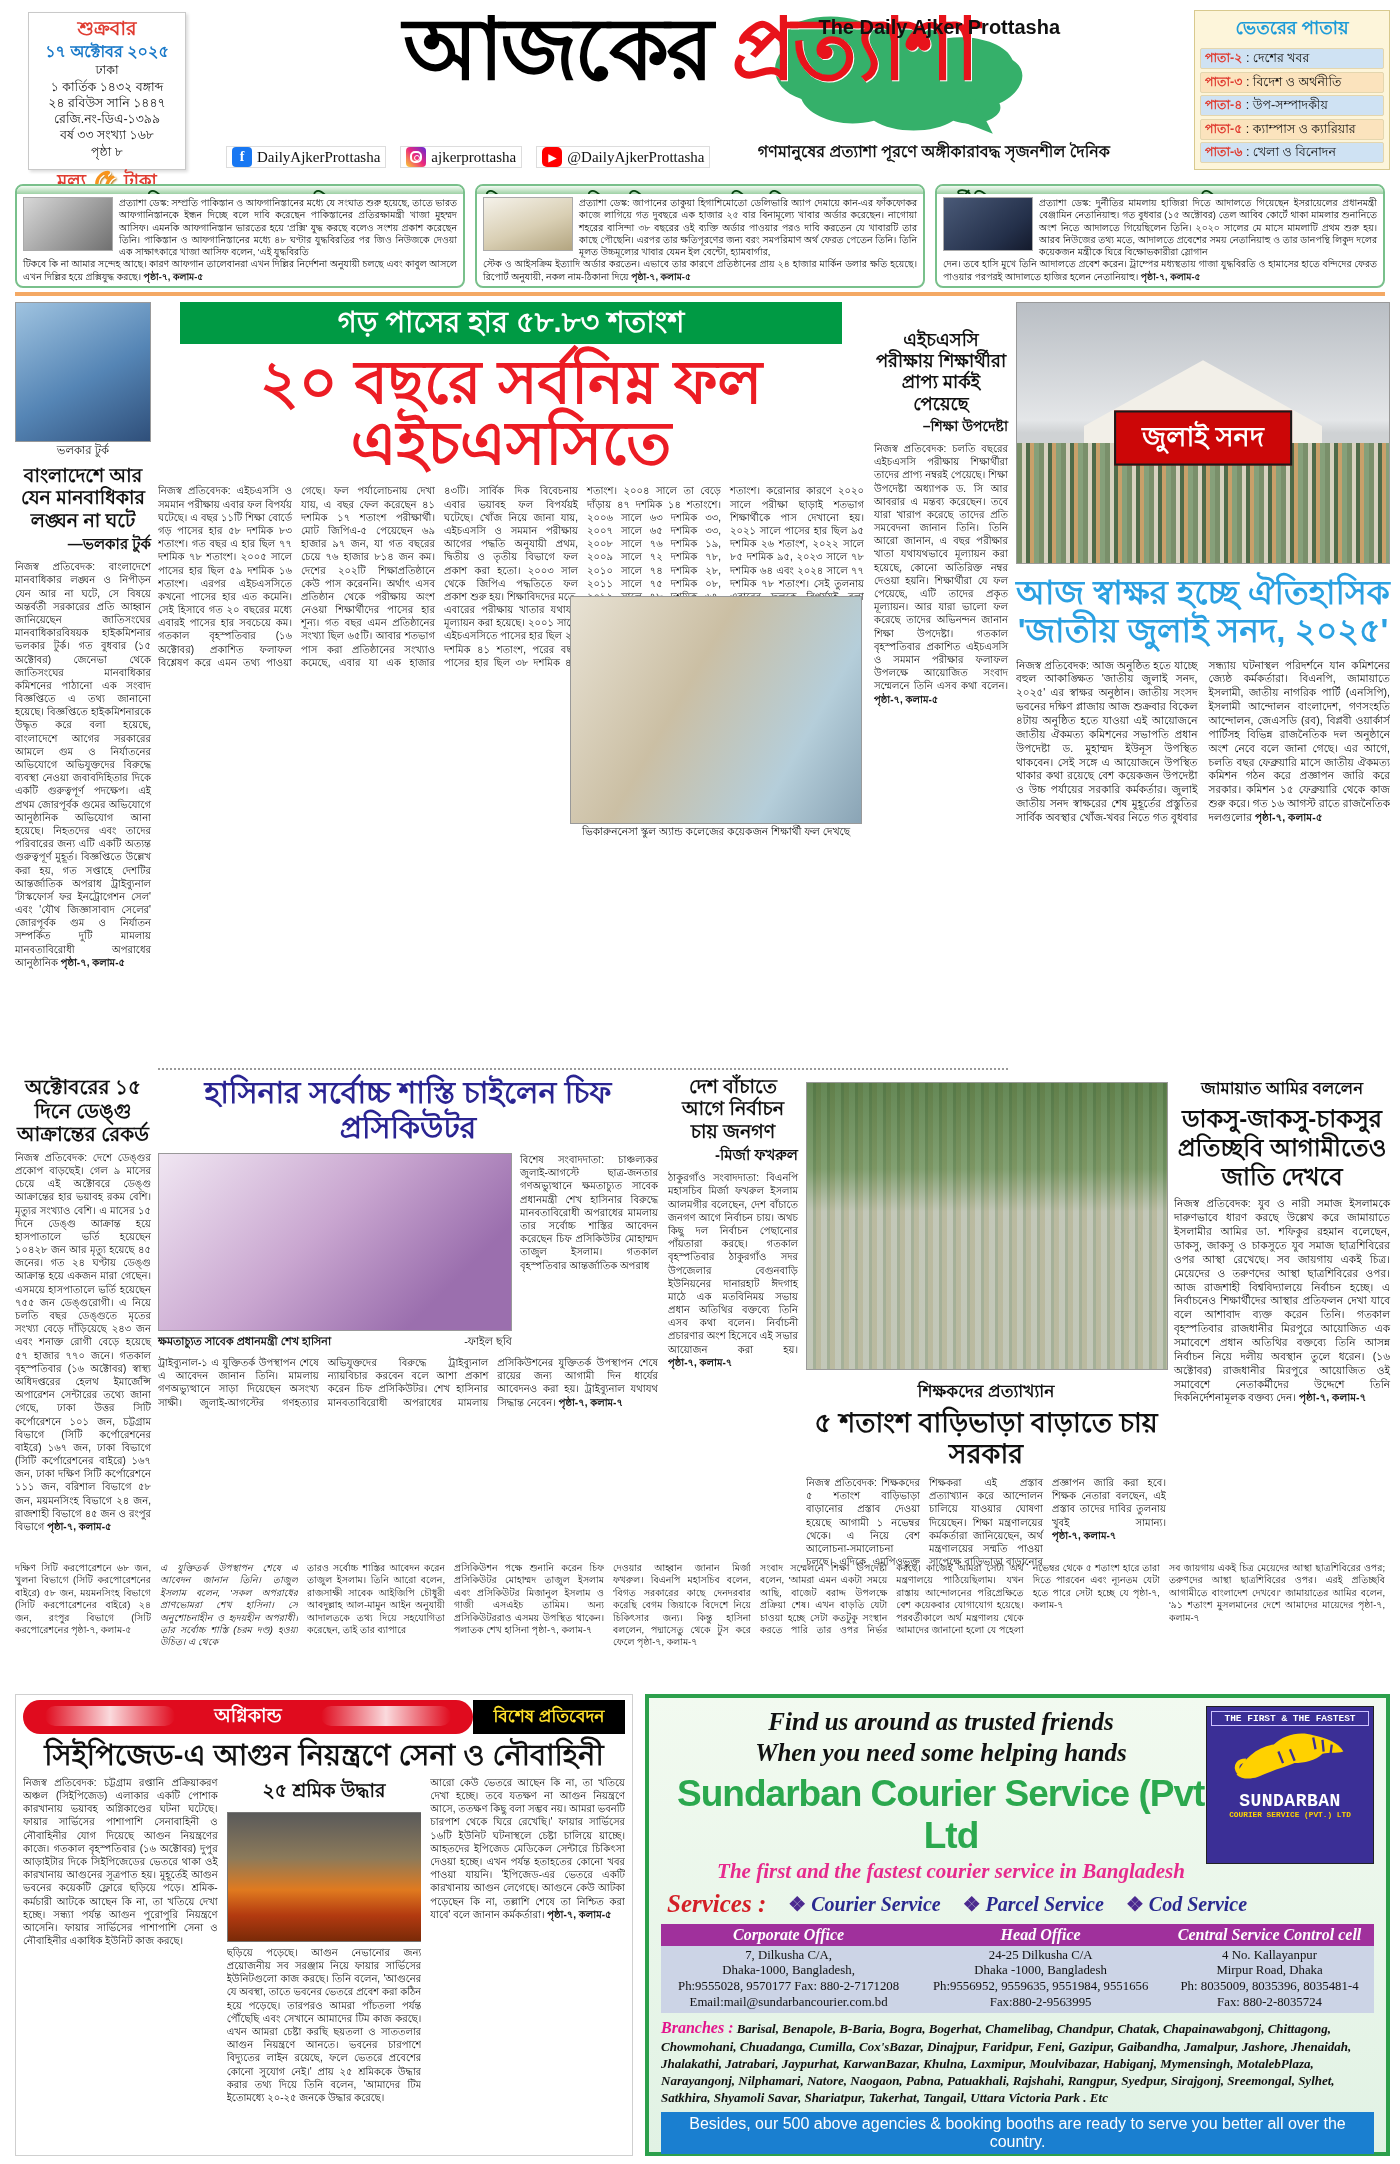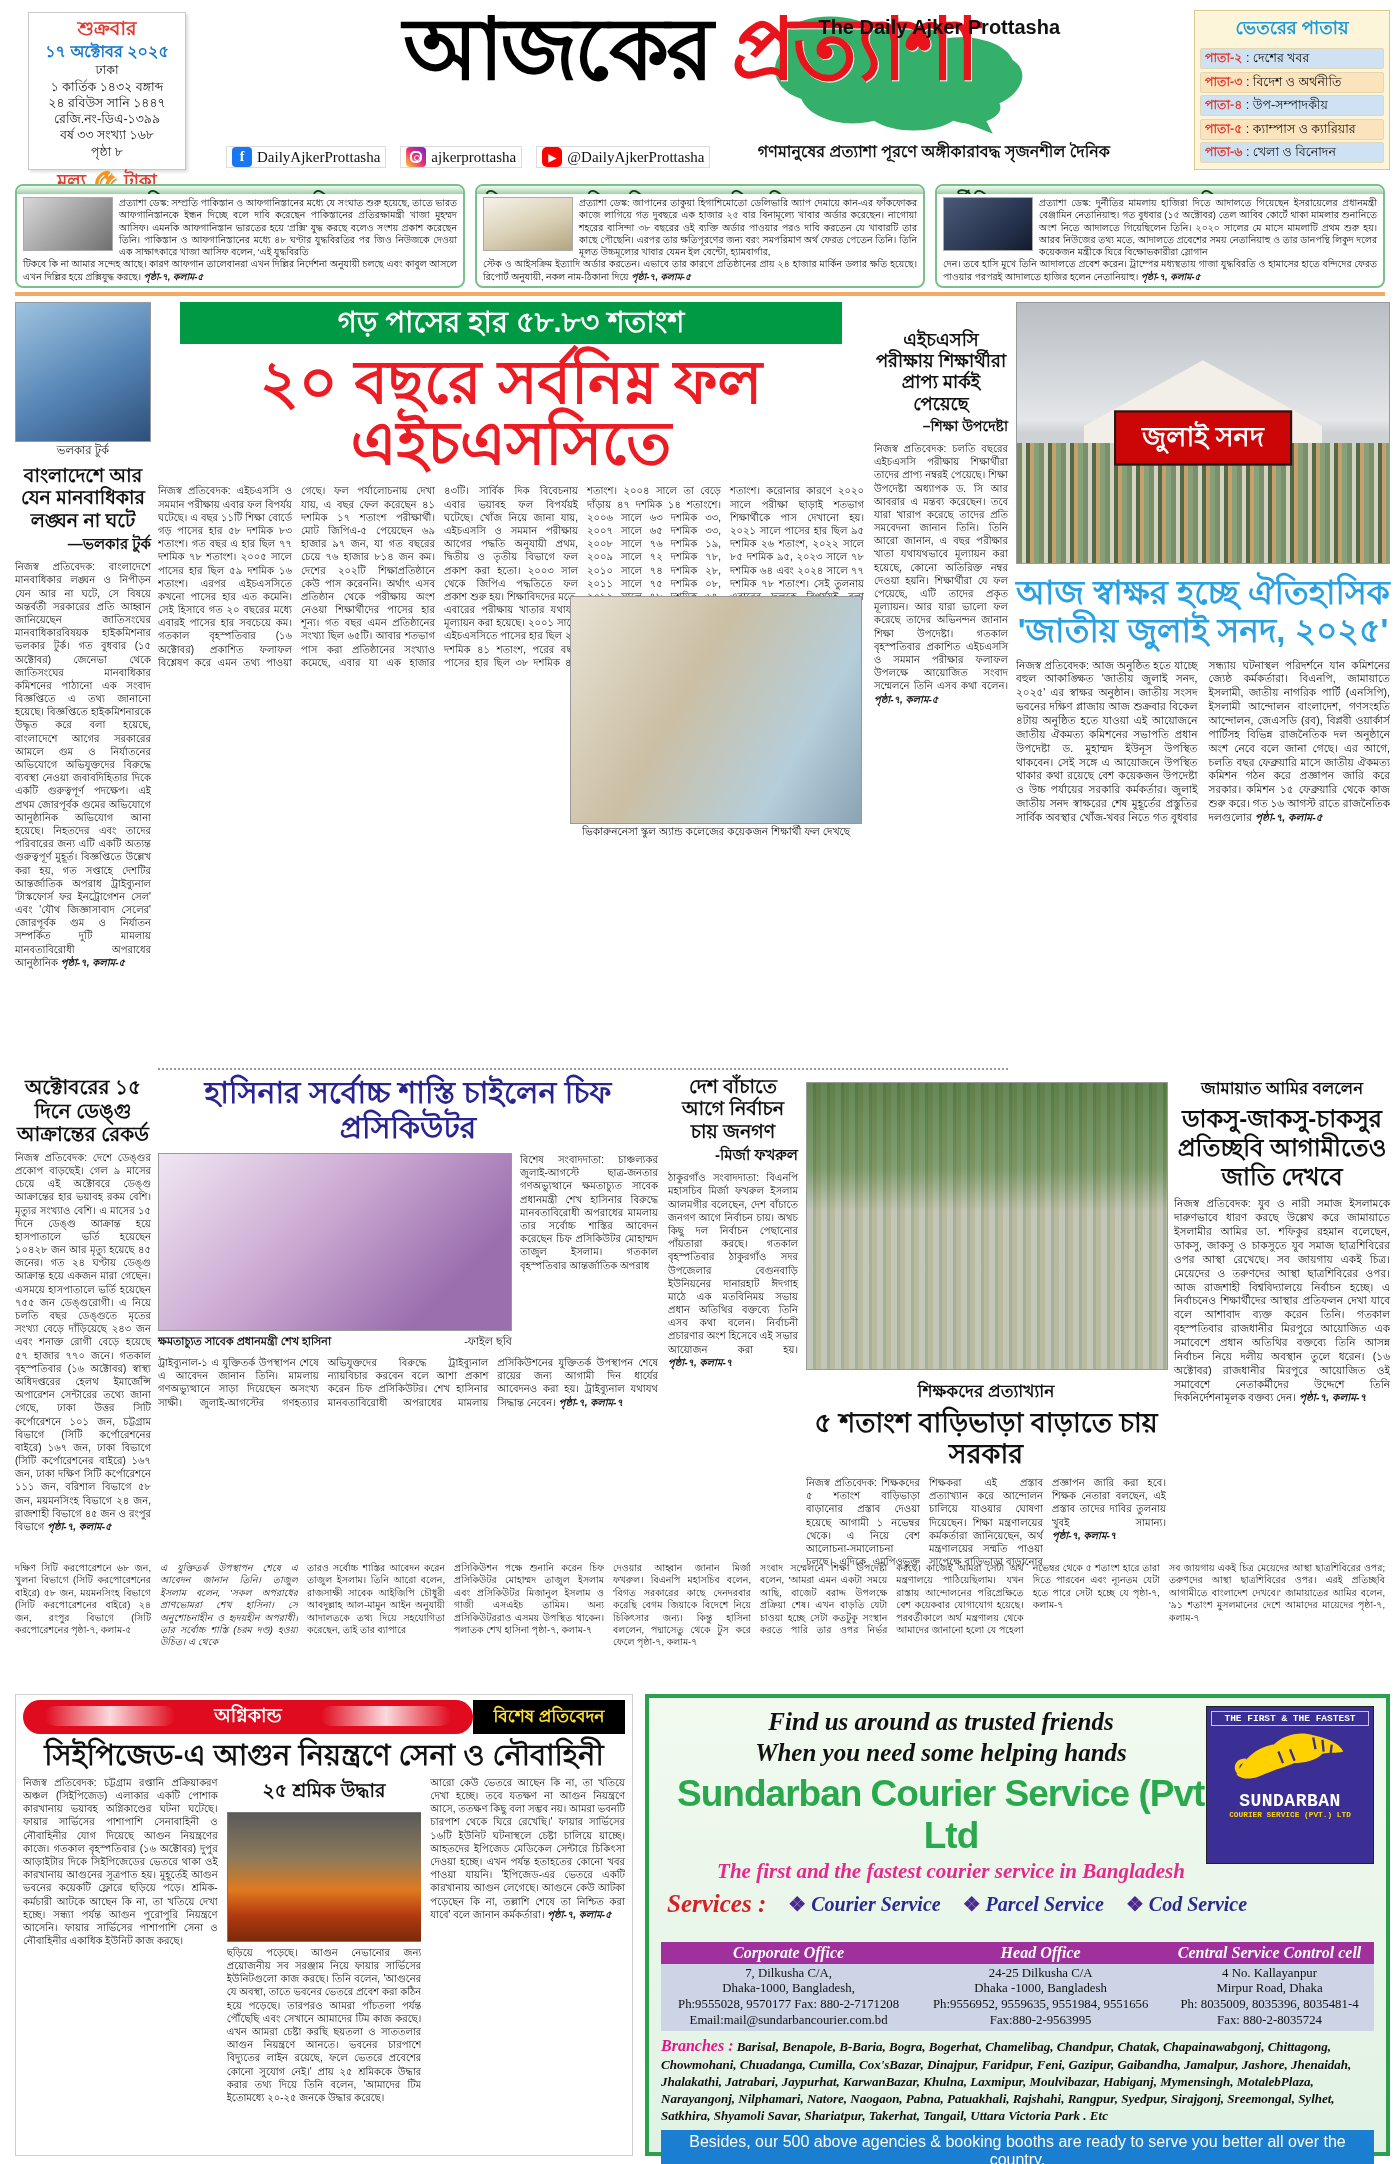--- a/index.html
+++ b/index.html
@@ -1,21 +1,21 @@
 <!DOCTYPE html>
 <html><head>
 <meta charset="utf-8">
 <style>
   html,body{margin:0;padding:0;background:#e9e9e9;}
   #page{position:relative;width:1400px;height:2164px;background:#fff;margin:0 auto;
         font-family:"Liberation Sans","DejaVu Sans",sans-serif;color:#111;overflow:hidden;}
   .abs{position:absolute;}
   .just{text-align:justify;}
   .bn{line-height:1.32;}
-  b.ref{white-space:nowrap;font-style:italic;}
+  b.ref{white-space:nowrap;}
   
   .date-box{left:28px;top:12px;width:158px;height:158px;border:1px solid #c9c9c9;
             box-shadow:2px 2px 3px #ddd;text-align:center;font-size:12.5px;padding-top:4px;box-sizing:border-box;}
   .date-box .wd{color:#e03c31;font-weight:700;font-size:19px;}
   .date-box .dt{color:#1778c8;font-weight:700;font-size:16px;}
   .date-box div{line-height:1.3;}
   .price-row{display:flex;justify-content:center;align-items:center;gap:6px;margin-top:4px;}
   .price-row .lbl{color:#e03c31;font-weight:700;font-size:18px;}
   .price-row .pr{color:#f7941d;font-weight:800;font-size:40px;line-height:0.9;
                  text-shadow:1px 1px 0 #fff,2px 2px 2px #b36d00;}
@@ -130,21 +130,21 @@
   .ad-top{position:relative;min-height:150px;}
   .ad-logo{position:absolute;right:0;top:0;width:168px;height:158px;background:#3b2f96;border:1px solid #222;
            text-align:center;color:#fff;padding:4px;box-sizing:border-box;font-family:Liberation Mono, monospace;}
   .ad-logo .t1{font-size:9.5px;border:1px solid #cfc3ff;padding:1px;font-weight:700;}
   .ad-logo .nm{font-weight:800;font-size:18px;letter-spacing:0.5px;margin-top:2px;}
   .ad-logo .sb{color:#ffd400;font-size:7.8px;font-weight:700;}
   .ad-taglines{font-style:italic;font-size:25px;text-align:center;width:560px;line-height:1.25;font-weight:600;}
   .ad-title{color:#2ba84e;font-weight:700;font-size:37px;text-align:center;width:580px;margin-top:4px;
             font-family:"Liberation Sans",sans-serif;letter-spacing:-1px;}
   .ad-sub{color:#e62a8d;font-style:italic;font-weight:700;font-size:21px;text-align:center;width:580px;margin-top:2px;}
-  .ad-services{display:flex;align-items:center;gap:22px;margin:6px 0 24px 6px;font-style:italic;font-weight:700;}
+  .ad-services{display:flex;align-items:center;gap:22px;margin:6px 0 6px 6px;font-style:italic;font-weight:700;}
   .ad-services .sv-lbl{color:#d42027;font-size:25px;}
   .ad-services .sv-it{color:#2a2a8f;font-size:20px;}
   .ad-services .dia{color:#4b2a8f;font-style:normal;}
   .ad-table{width:100%;border-collapse:collapse;}
   .ad-table th{background:#a0309c;color:#fff;font-style:italic;font-size:16px;padding:2px;}
   .ad-table td{background:#ccd4e6;font-size:12.8px;text-align:center;padding:2px 4px;line-height:1.25;}
   .ad-branches{font-size:13px;font-style:italic;font-weight:700;line-height:1.3;margin-top:5px;}
   .ad-branches .br-lbl{color:#e3148c;font-size:16px;}
   .ad-foot{background:#1a7fd0;color:#fff;text-align:center;font-size:16px;padding:3px;margin-top:5px;
            font-family:"Liberation Sans",sans-serif;}

